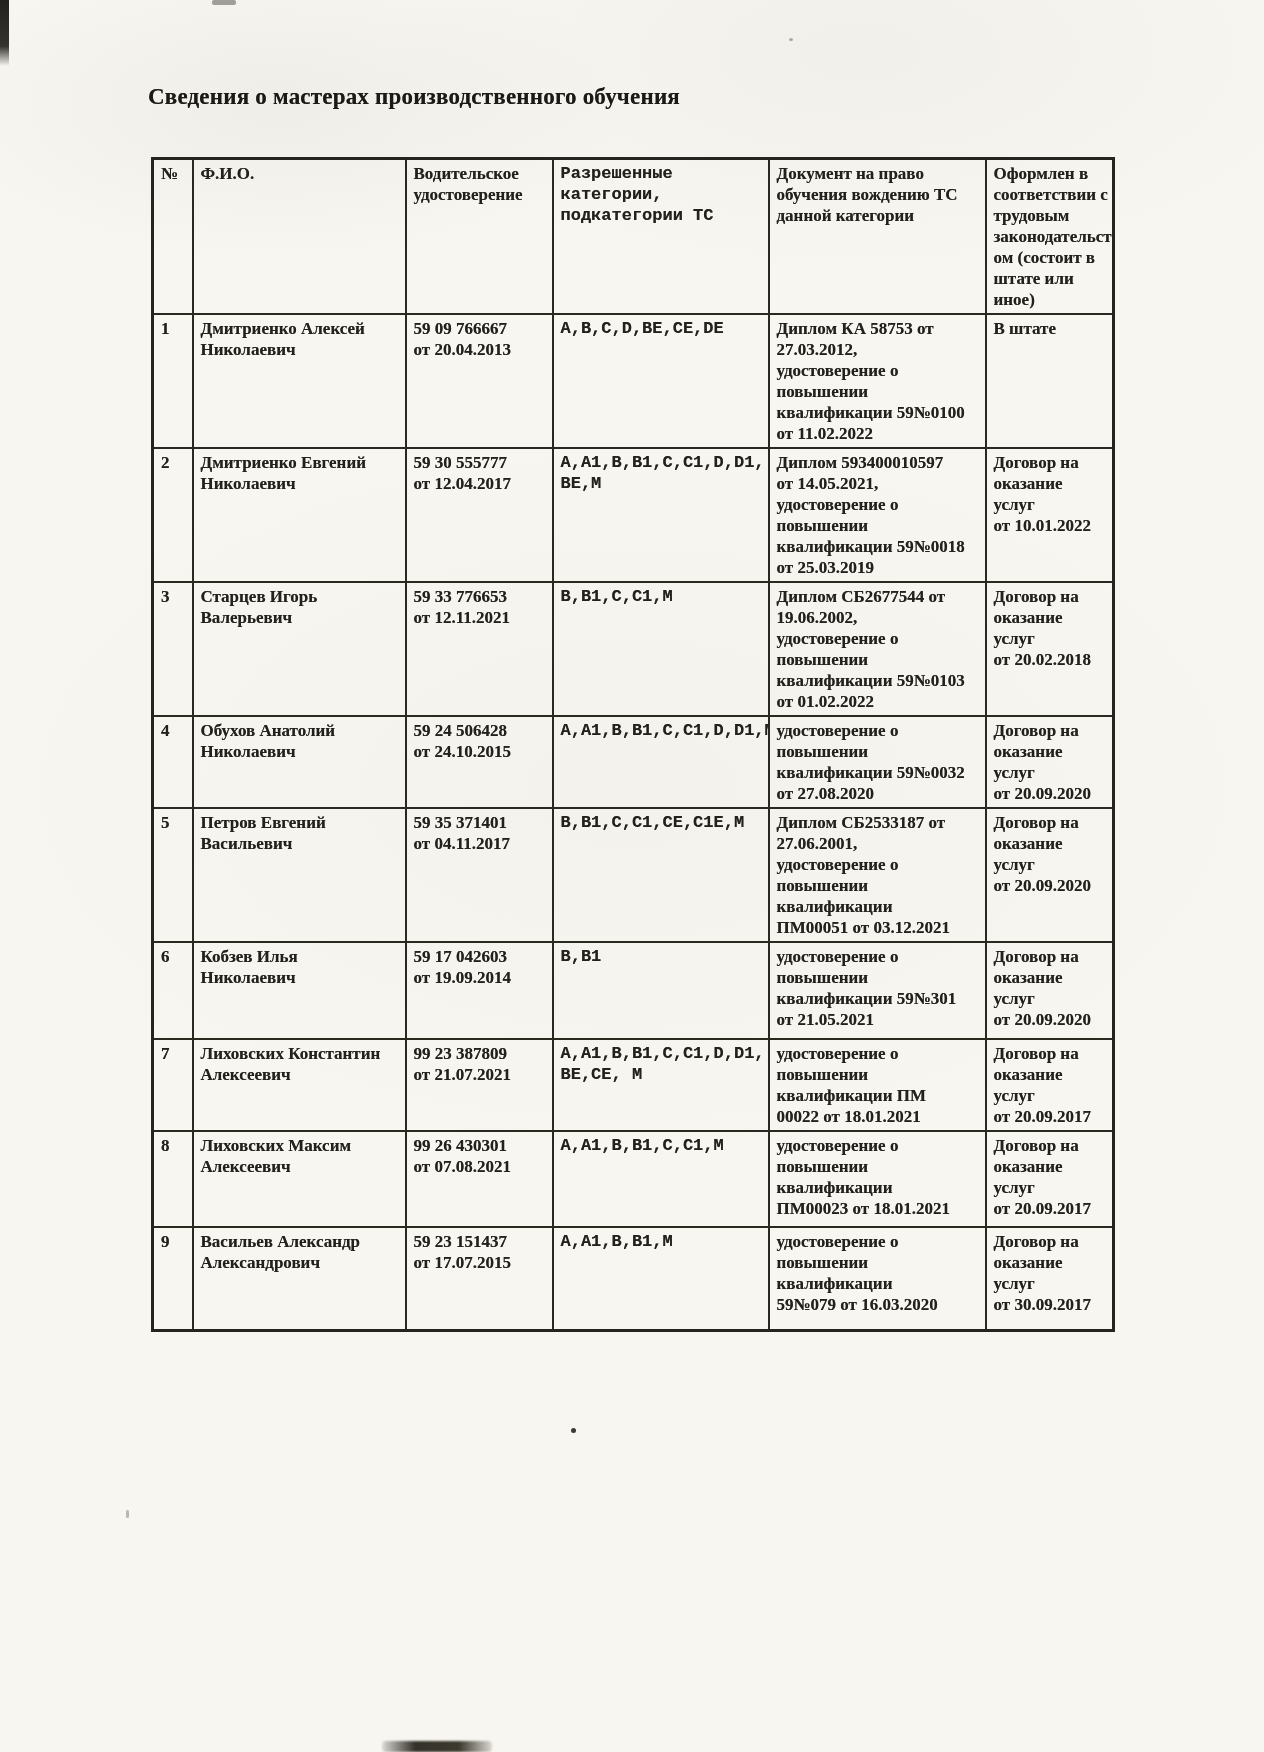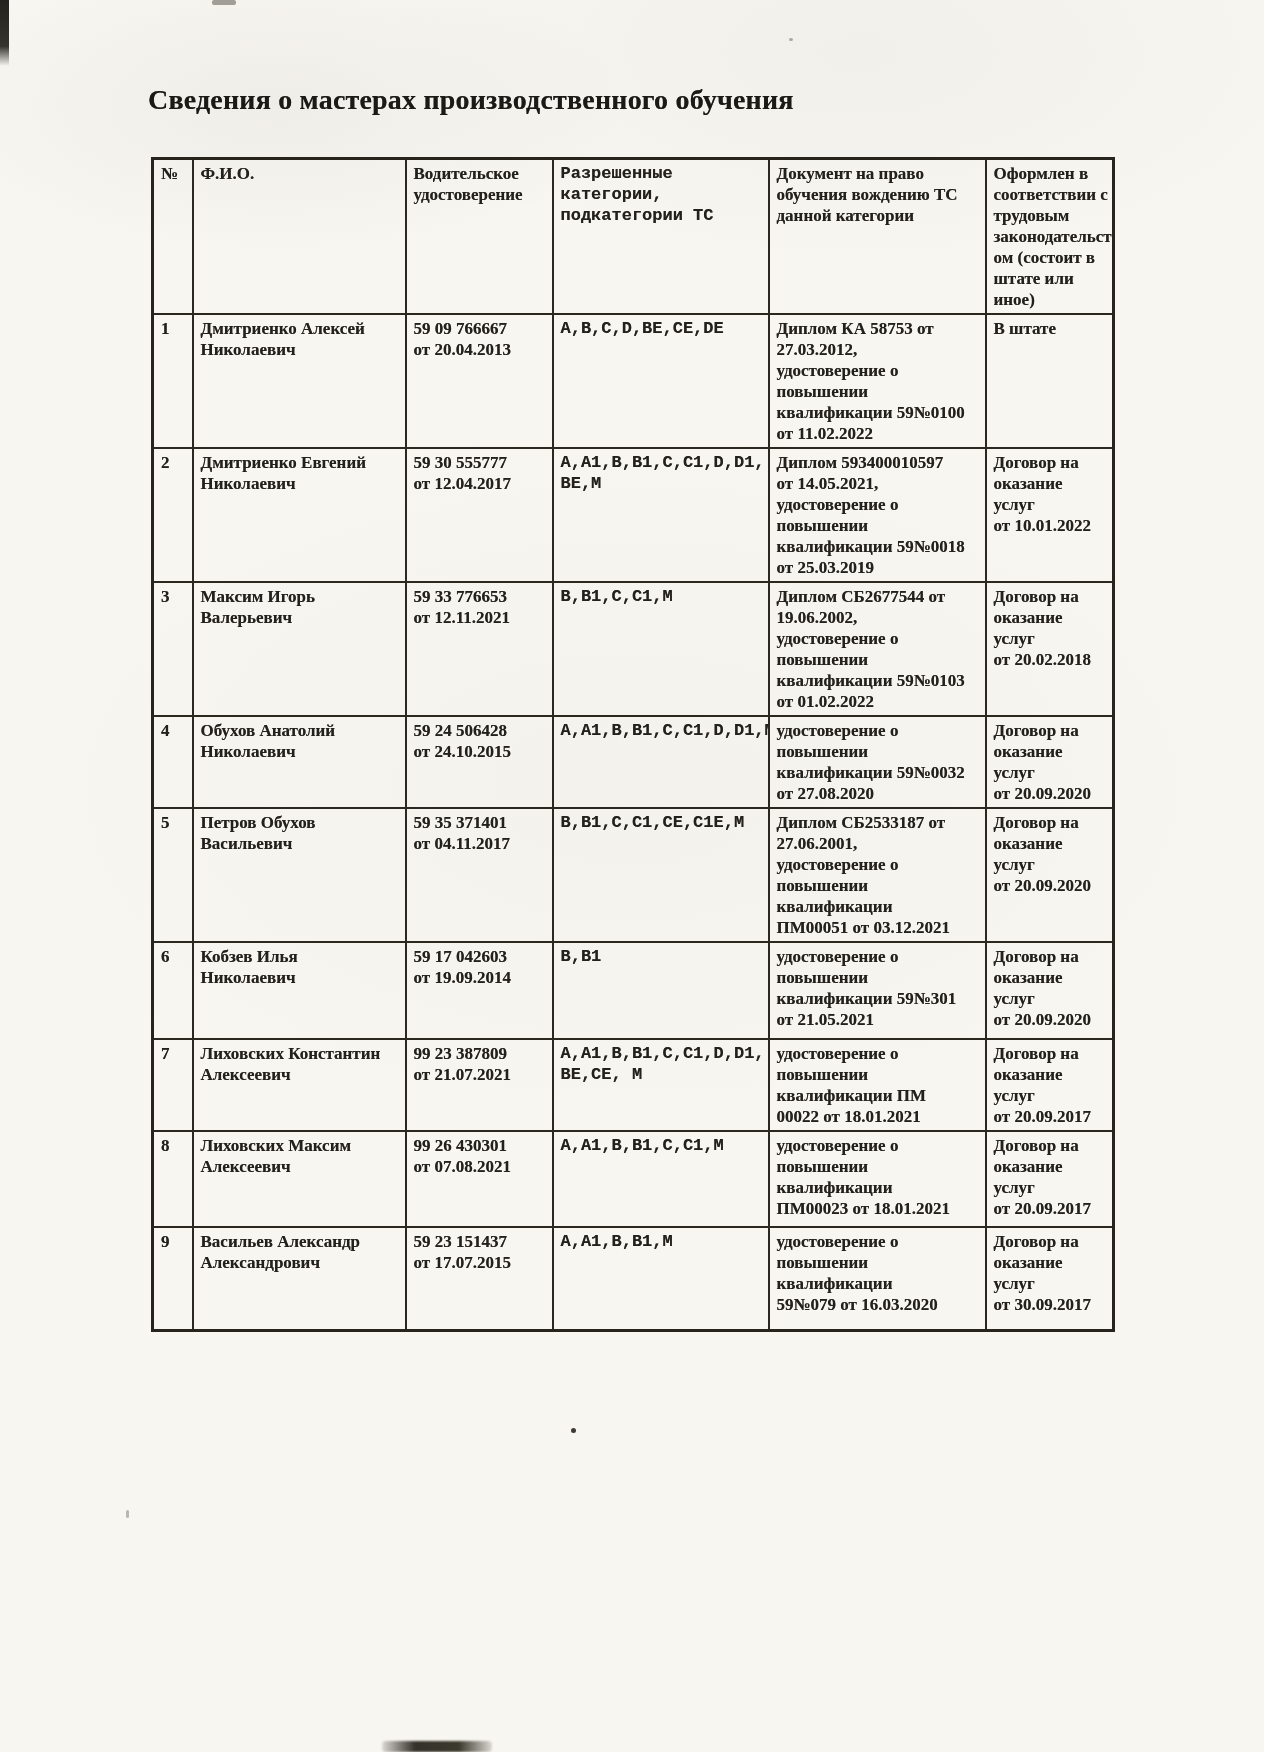--- a/index.html
+++ b/index.html
@@ -10,21 +10,21 @@
       radial-gradient(ellipse 500px 220px at 22% 6%, rgba(125,122,110,0.07), transparent 70%),
       radial-gradient(ellipse 700px 320px at 68% 3%, rgba(125,122,110,0.05), transparent 70%),
       radial-gradient(ellipse 900px 500px at 50% 45%, rgba(130,128,118,0.035), transparent 75%),
       #f8f6f1;
     font-family:"Liberation Serif", serif;
     color:#211f1a;
     overflow:hidden;
   }
   .doc-title {
     position:absolute; left:148px; top:84px; margin:0;
-    font-size:28px; font-weight:700; letter-spacing:0.2px;
+    font-size:23px; font-weight:700; letter-spacing:0.2px;
     color:#1b1a16;
     text-shadow:0 0 0.6px rgba(27,26,22,0.65);
   }
   table.masters {
     position:absolute; left:151px; top:157px;
     width:963px;
     border-collapse:collapse; table-layout:fixed;
     border:3px solid #26241d;
   }
   table.masters th, table.masters td {
@@ -151,21 +151,21 @@
 удостоверение о
 повышении
 квалификации 59№0018
 от 25.03.2019</td>
         <td>Договор на
 оказание услуг
 от 10.01.2022</td>
       </tr>
       <tr>
         <td>3</td>
-        <td>Максим Игорь
+        <td>Старцев Игорь
 Валерьевич</td>
         <td>59 33 776653
 от 12.11.2021</td>
         <td>B,B1,C,C1,M</td>
         <td>Диплом СБ2677544 от
 19.06.2002,
 удостоверение о
 повышении
 квалификации 59№0103
 от 01.02.2022</td>
@@ -183,21 +183,21 @@
         <td>удостоверение о
 повышении
 квалификации 59№0032
 от 27.08.2020</td>
         <td>Договор на
 оказание услуг
 от 20.09.2020</td>
       </tr>
       <tr>
         <td>5</td>
-        <td>Петров Обухов
+        <td>Петров Евгений
 Васильевич</td>
         <td>59 35 371401
 от 04.11.2017</td>
         <td>B,B1,C,C1,CE,C1E,M</td>
         <td>Диплом СБ2533187 от
 27.06.2001,
 удостоверение о
 повышении
 квалификации
 ПМ00051 от 03.12.2021</td>

